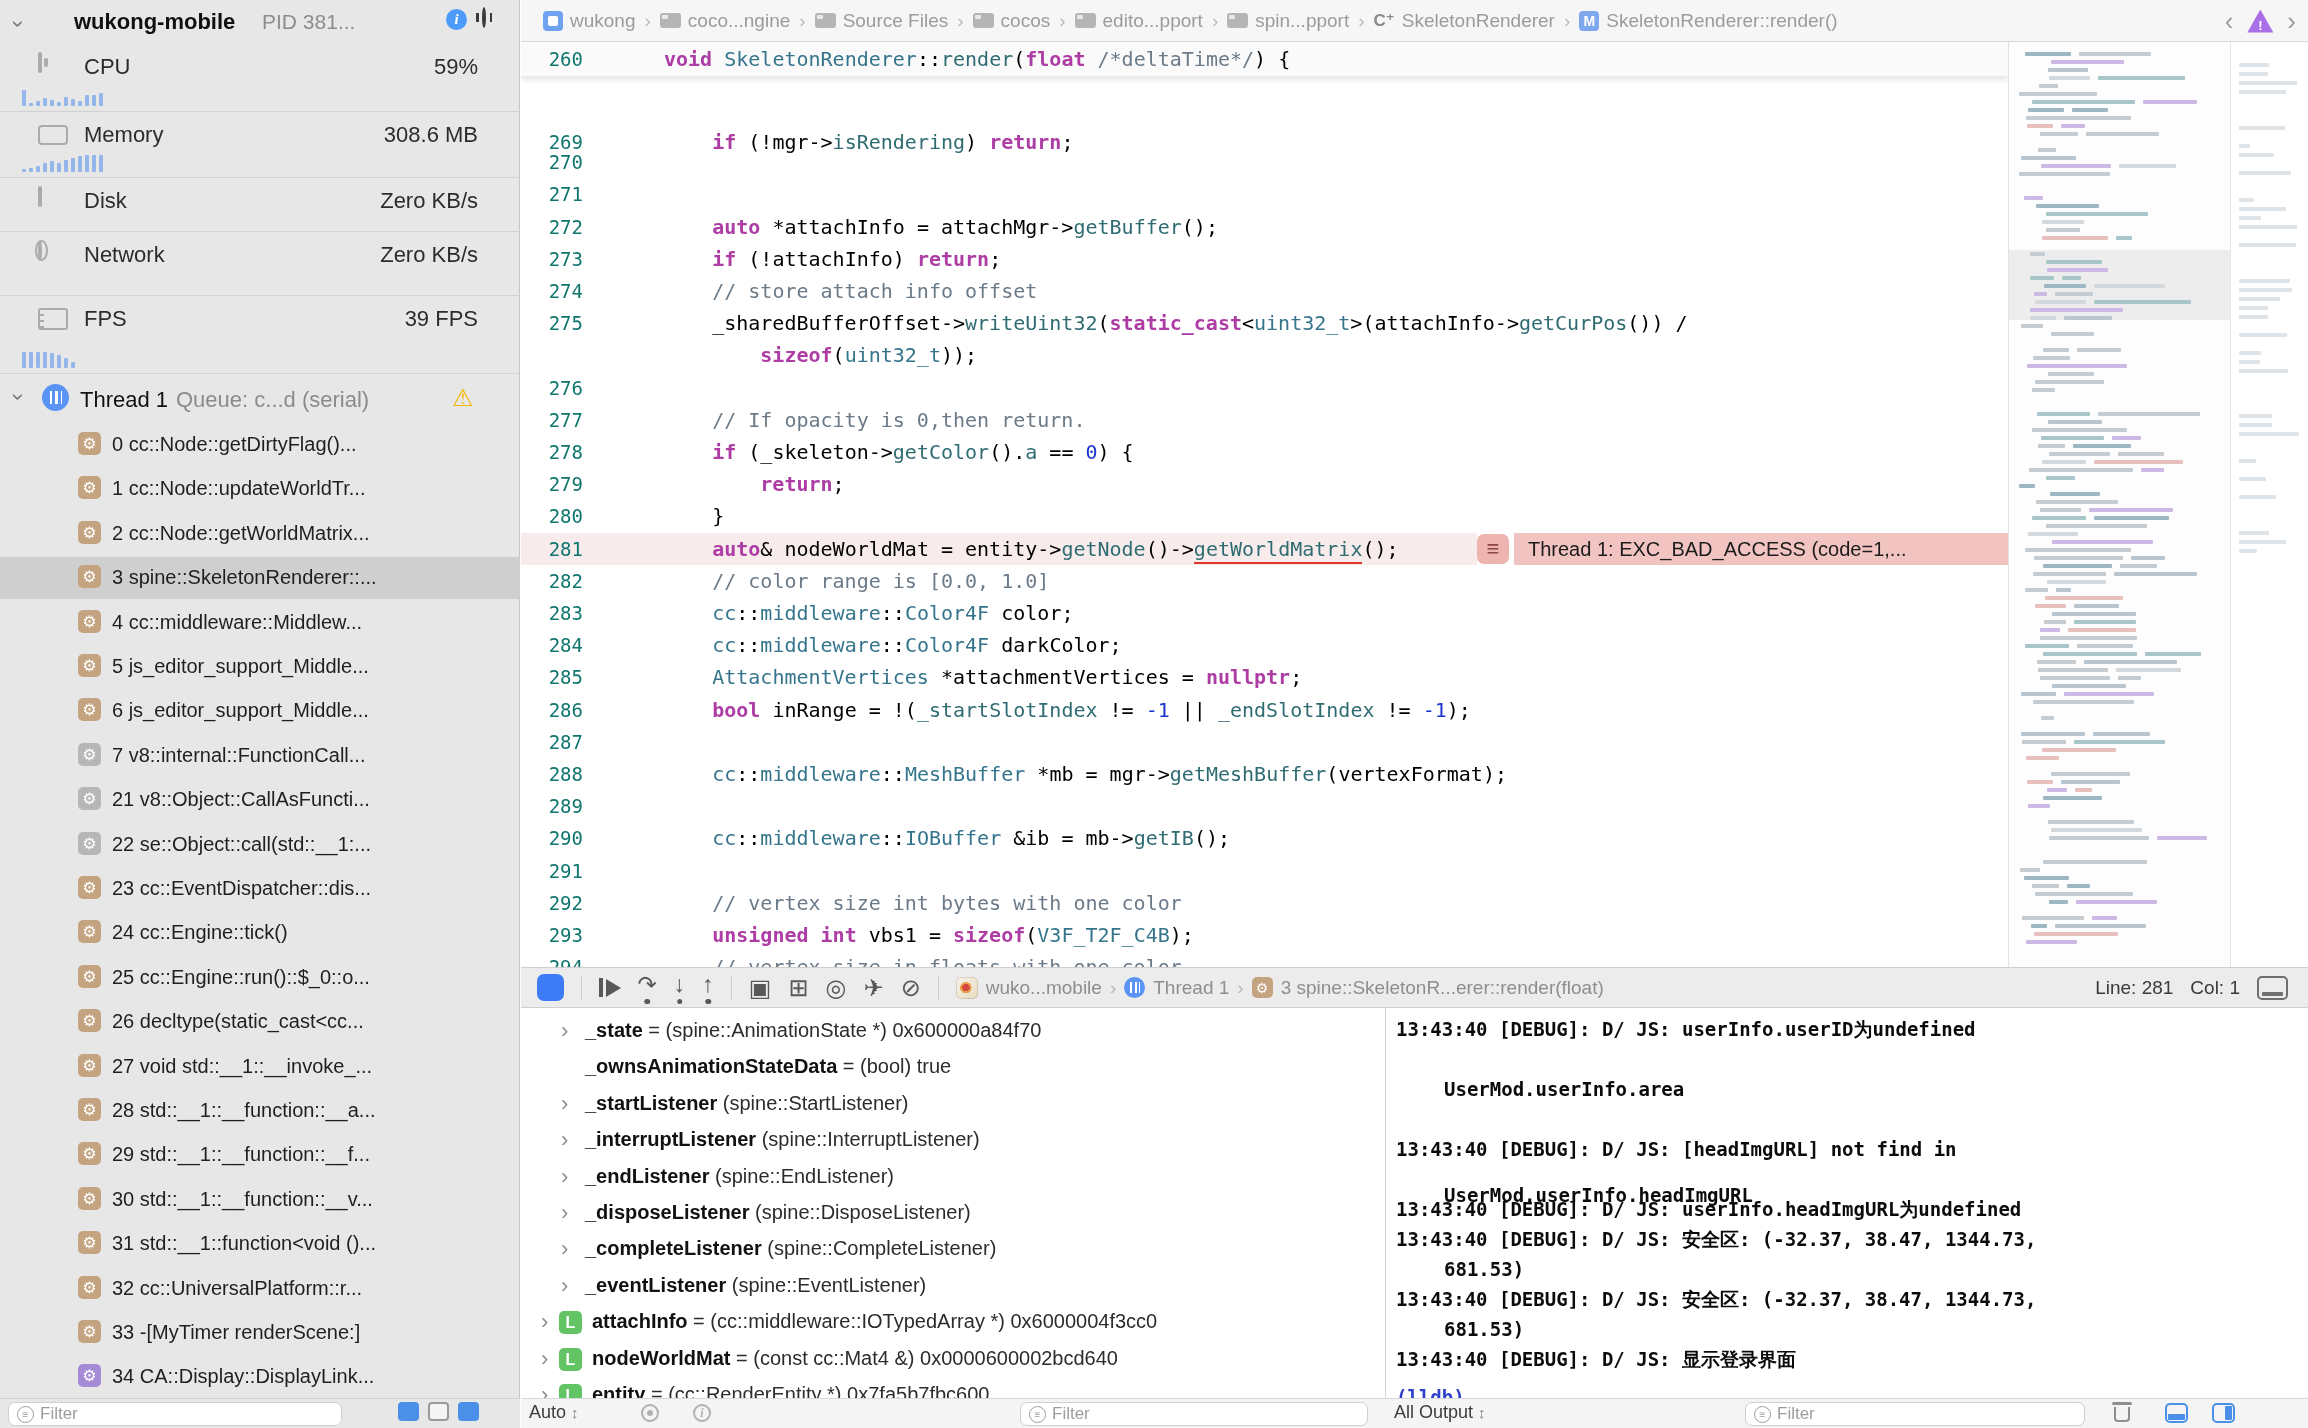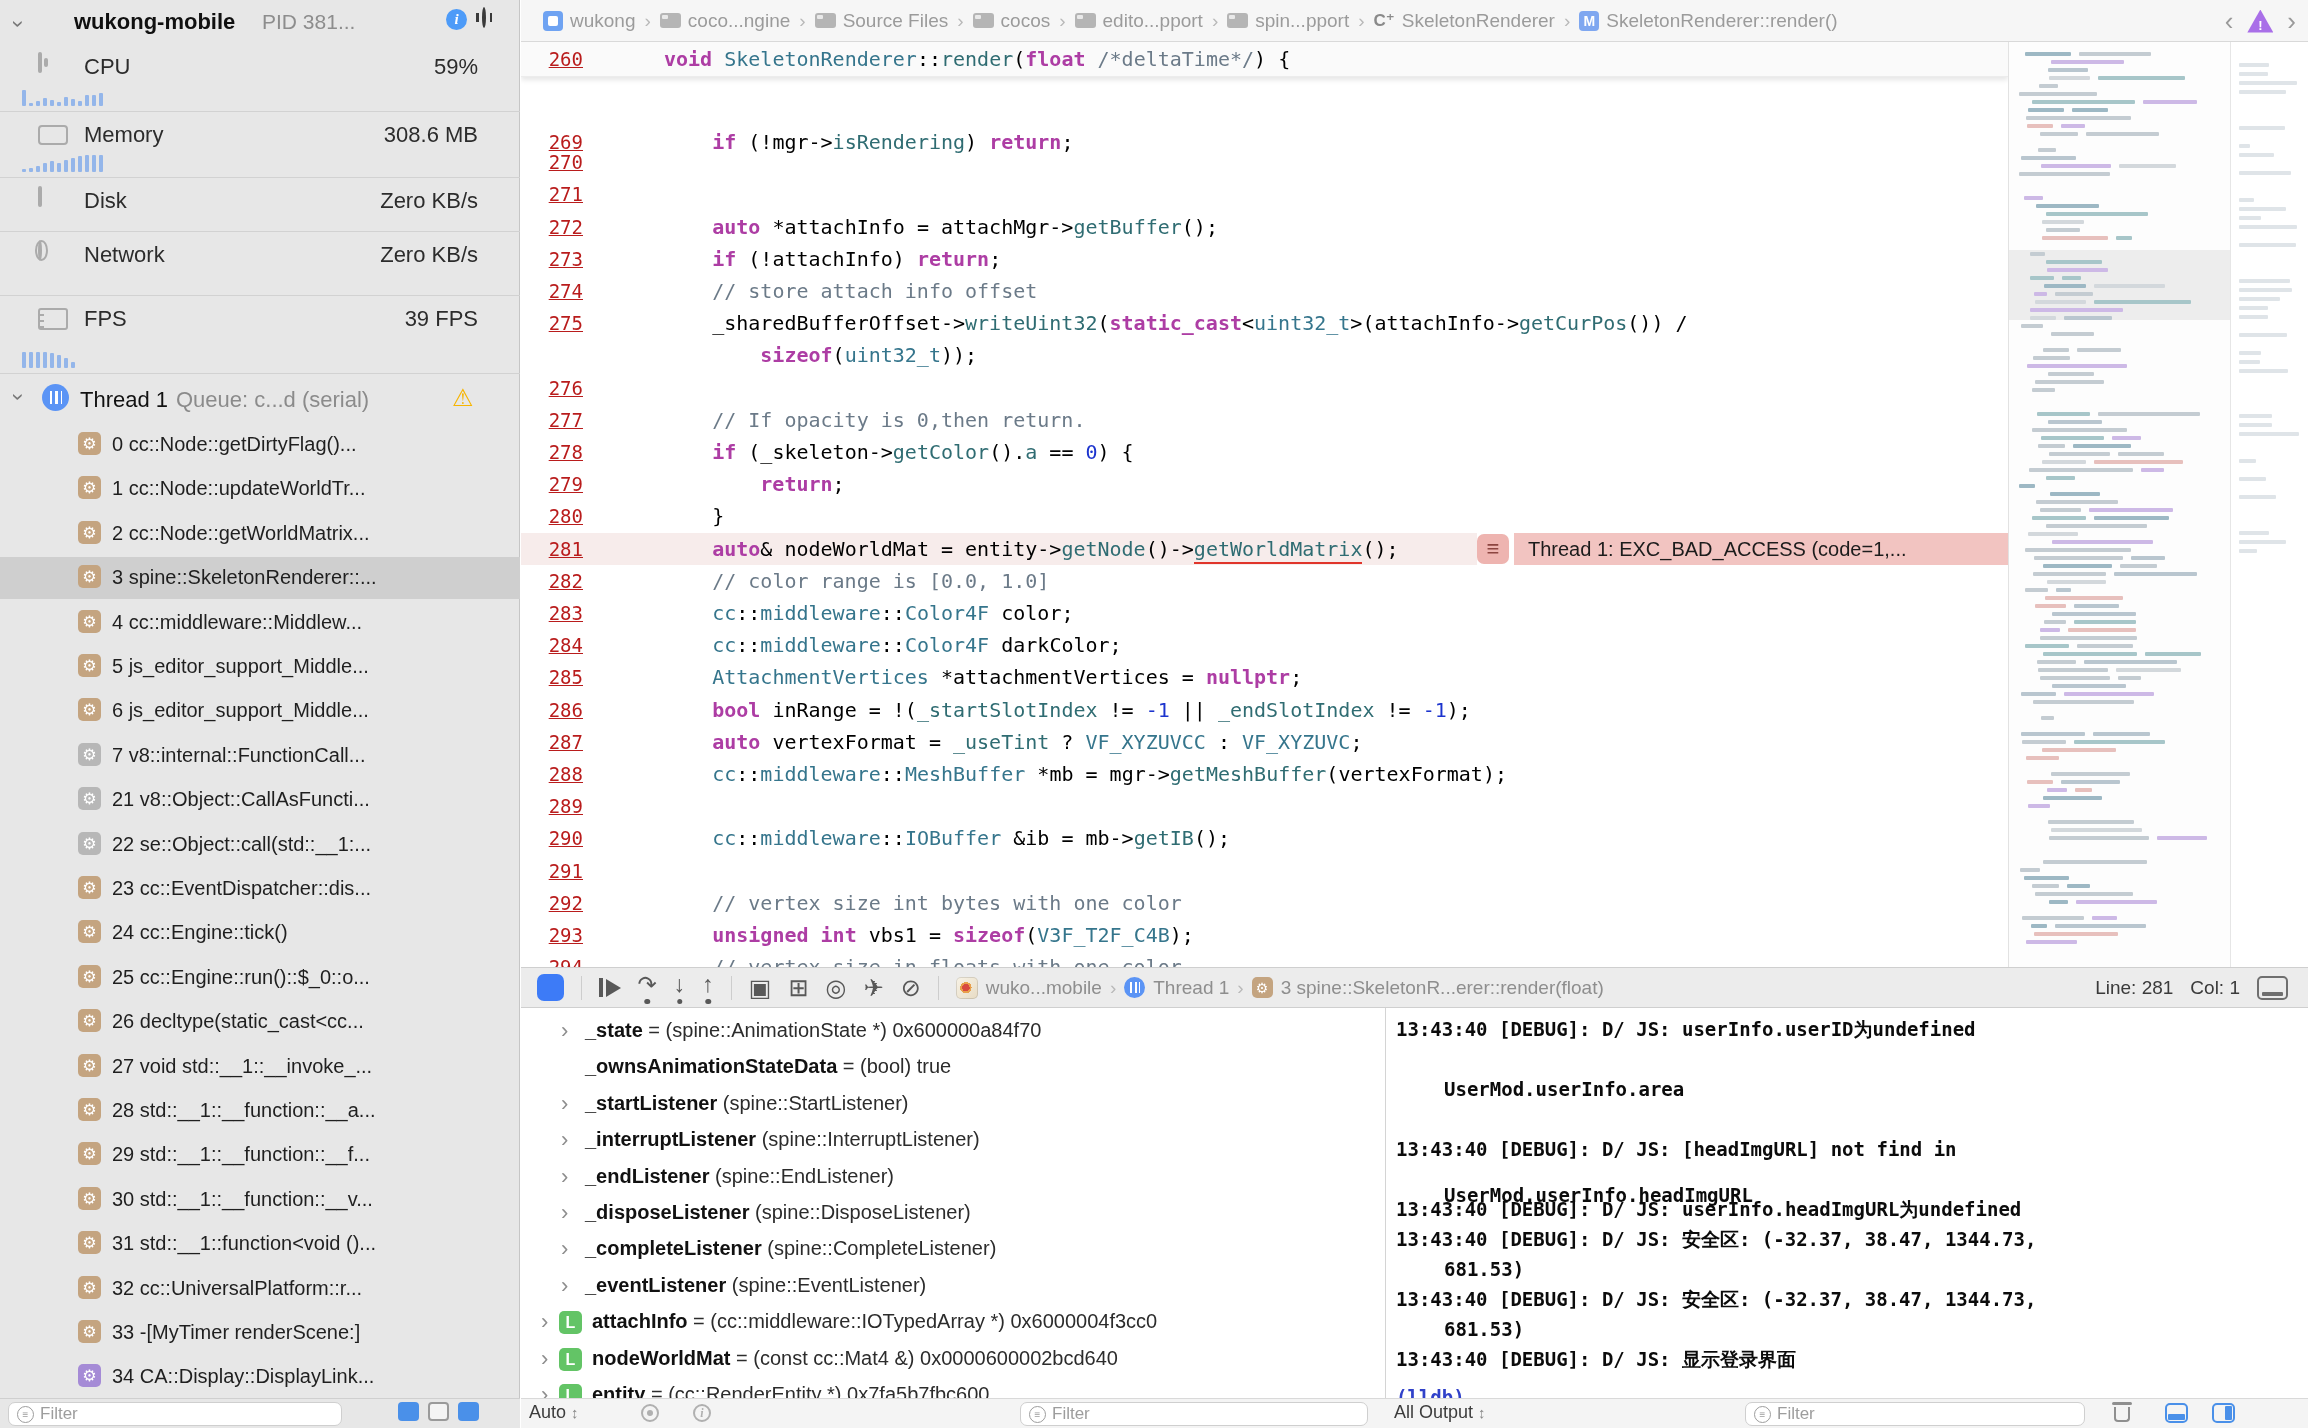--- a/index.html
+++ b/index.html
@@ -69,21 +69,21 @@
   .jb-app::after{content:"";position:absolute;inset:5px;background:#fff;border-radius:2px;}
   .cpp-ic{font-size:17px;font-weight:700;color:#8a8a8a;}
   .m-ic{width:20px;height:20px;border-radius:4px;background:#7FA7F0;color:#fff;font-size:14px;font-weight:700;
     display:flex;align-items:center;justify-content:center;}
   .jb-nav{position:absolute;right:12px;top:0;height:42px;display:flex;align-items:center;gap:14px;}
   .nav-ar{font-size:26px;color:#9a9a9a;}
   .warn-purple{width:26px;height:23px;background:#A96FE8;clip-path:polygon(50% 0,100% 100%,0 100%);
     display:flex;align-items:flex-end;justify-content:center;color:#fff;font-size:13px;font-weight:700;}
   #code-region{position:absolute;left:0;top:42px;width:1487px;height:925px;overflow:hidden;background:#fff;}
   .code-row{position:absolute;left:0;width:1487px;height:32px;font:20px/32px "DejaVu Sans Mono","Liberation Mono",monospace;white-space:pre;}
-  .lnum{position:absolute;left:0;width:62px;text-align:right;color:#b91c1c;font:19px/32px "DejaVu Sans Mono","Liberation Mono",monospace;text-decoration:underline;}
+  .lnum{position:absolute;left:0;width:62px;text-align:right;color:#0f766e;font:19px/32px "DejaVu Sans Mono","Liberation Mono",monospace;}
   .ctext{position:absolute;left:143px;top:0;}
   .k{color:#AD3DA4;font-weight:700;} .t{color:#35758C;} .m{color:#2F6C72;} .c{color:#6B7A88;} .n{color:#1C34CE;} .p{color:#000;}
   .e{color:#2F6C72;border-bottom:2.5px solid #E0352B;padding-bottom:1px;}
   #sticky{position:absolute;left:0;top:0;width:1487px;height:34px;background:#fafafa;border-bottom:1px solid #ececec;
     box-shadow:0 3px 5px rgba(0,0,0,.10);z-index:5;}
   .err-tint{position:absolute;left:0;width:956px;height:32px;background:#f7eceb;}
   .err-badge{position:absolute;left:956px;width:32px;height:30px;border-radius:7px;background:#eeb4b0;
     color:#8c4540;font-size:22px;line-height:30px;text-align:center;}
   .err-banner{position:absolute;left:993px;width:494px;height:32px;background:#f2c4c1;
     font-size:20px;line-height:32px;color:#1c1c1c;padding-left:14px;box-sizing:border-box;white-space:nowrap;overflow:hidden;}
@@ -400,21 +400,21 @@
           <div class="code-row" style="top: 458px;"><span class="lnum">280</span><span class="ctext"><span class="p">    }</span></span></div>
           <div class="err-tint" style="top: 491px;"></div>
           <div class="err-badge" style="top: 492px;">≡</div>
           <div class="err-banner" style="top: 491px;">Thread 1: EXC_BAD_ACCESS (code=1,...</div>
           <div class="code-row" style="top: 491px;"><span class="lnum">281</span><span class="ctext"><span class="p">    </span><span class="k">auto</span><span class="p">&amp; nodeWorldMat = entity-&gt;</span><span class="m">getNode</span><span class="p">()-&gt;</span><span class="e">getWorldMatrix</span><span class="p">();</span></span></div>
           <div class="code-row" style="top: 523px;"><span class="lnum">282</span><span class="ctext"><span class="p">    </span><span class="c">// color range is [0.0, 1.0]</span></span></div>
           <div class="code-row" style="top: 555px;"><span class="lnum">283</span><span class="ctext"><span class="p">    </span><span class="t">cc</span><span class="p">::</span><span class="t">middleware</span><span class="p">::</span><span class="t">Color4F</span><span class="p"> color;</span></span></div>
           <div class="code-row" style="top: 587px;"><span class="lnum">284</span><span class="ctext"><span class="p">    </span><span class="t">cc</span><span class="p">::</span><span class="t">middleware</span><span class="p">::</span><span class="t">Color4F</span><span class="p"> darkColor;</span></span></div>
           <div class="code-row" style="top: 619px;"><span class="lnum">285</span><span class="ctext"><span class="p">    </span><span class="t">AttachmentVertices</span><span class="p"> *attachmentVertices = </span><span class="k">nullptr</span><span class="p">;</span></span></div>
           <div class="code-row" style="top: 652px;"><span class="lnum">286</span><span class="ctext"><span class="p">    </span><span class="k">bool</span><span class="p"> inRange = !(</span><span class="m">_startSlotIndex</span><span class="p"> != </span><span class="n">-1</span><span class="p"> || </span><span class="m">_endSlotIndex</span><span class="p"> != </span><span class="n">-1</span><span class="p">);</span></span></div>
-          <div class="code-row" style="top: 684px;"><span class="lnum">287</span><span class="ctext"><span class="p">    </span><span class="k">auto</span><span class="p"> vertexFormat = </span><span class="m">_useTint</span><span class="p"> ? </span><span class="t">VF_XYZUVCC</span><span class="p"> : </span><span class="t">VF_XYZUVC</span><span class="p">;</span></span></div>
+          <div class="code-row" style="top: 684px;"><span class="lnum">287</span></div>
           <div class="code-row" style="top: 716px;"><span class="lnum">288</span><span class="ctext"><span class="p">    </span><span class="t">cc</span><span class="p">::</span><span class="t">middleware</span><span class="p">::</span><span class="t">MeshBuffer</span><span class="p"> *mb = mgr-&gt;</span><span class="m">getMeshBuffer</span><span class="p">(vertexFormat);</span></span></div>
           <div class="code-row" style="top: 748px;"><span class="lnum">289</span></div>
           <div class="code-row" style="top: 780px;"><span class="lnum">290</span><span class="ctext"><span class="p">    </span><span class="t">cc</span><span class="p">::</span><span class="t">middleware</span><span class="p">::</span><span class="t">IOBuffer</span><span class="p"> &amp;ib = mb-&gt;</span><span class="m">getIB</span><span class="p">();</span></span></div>
           <div class="code-row" style="top: 813px;"><span class="lnum">291</span><span class="ctext"></span></div>
           <div class="code-row" style="top: 845px;"><span class="lnum">292</span><span class="ctext"><span class="p">    </span><span class="c">// vertex size int bytes with one color</span></span></div>
           <div class="code-row" style="top: 877px;"><span class="lnum">293</span><span class="ctext"><span class="p">    </span><span class="k">unsigned</span><span class="p"> </span><span class="k">int</span><span class="p"> vbs1 = </span><span class="k">sizeof</span><span class="p">(</span><span class="t">V3F_T2F_C4B</span><span class="p">);</span></span></div>
           <div class="code-row" style="top: 909px;"><span class="lnum">294</span><span class="ctext"><span class="p">    </span><span class="c">// vertex size in floats with one color</span></span></div>
         </div>
       <div id="sticky">
         <span class="lnum" style="line-height:34px;">260</span>

